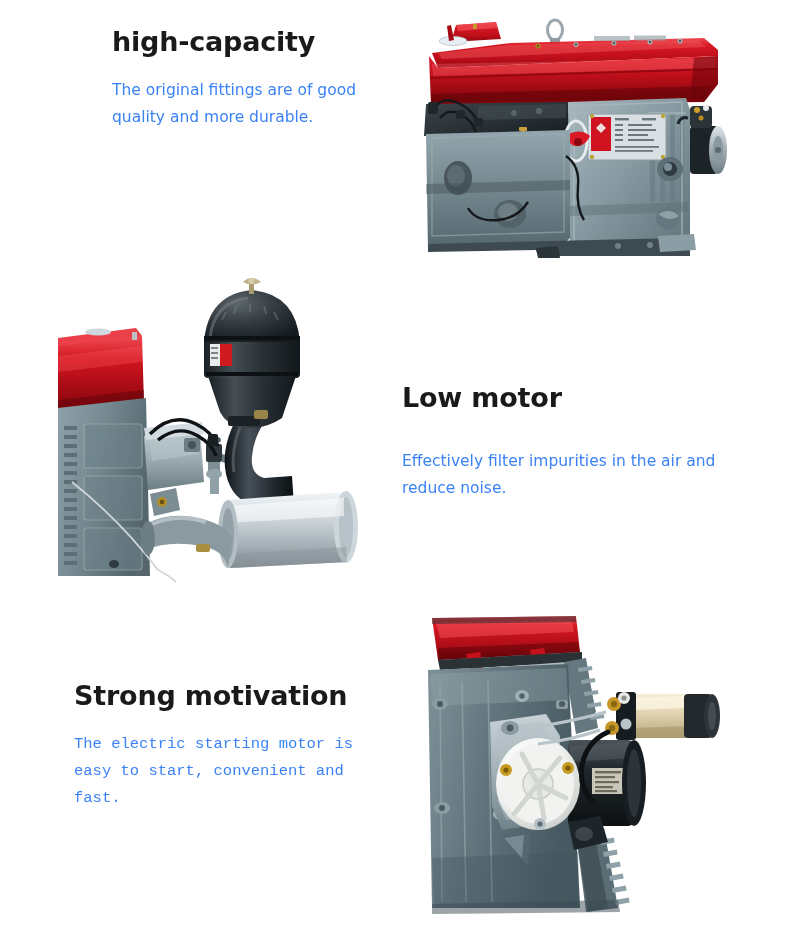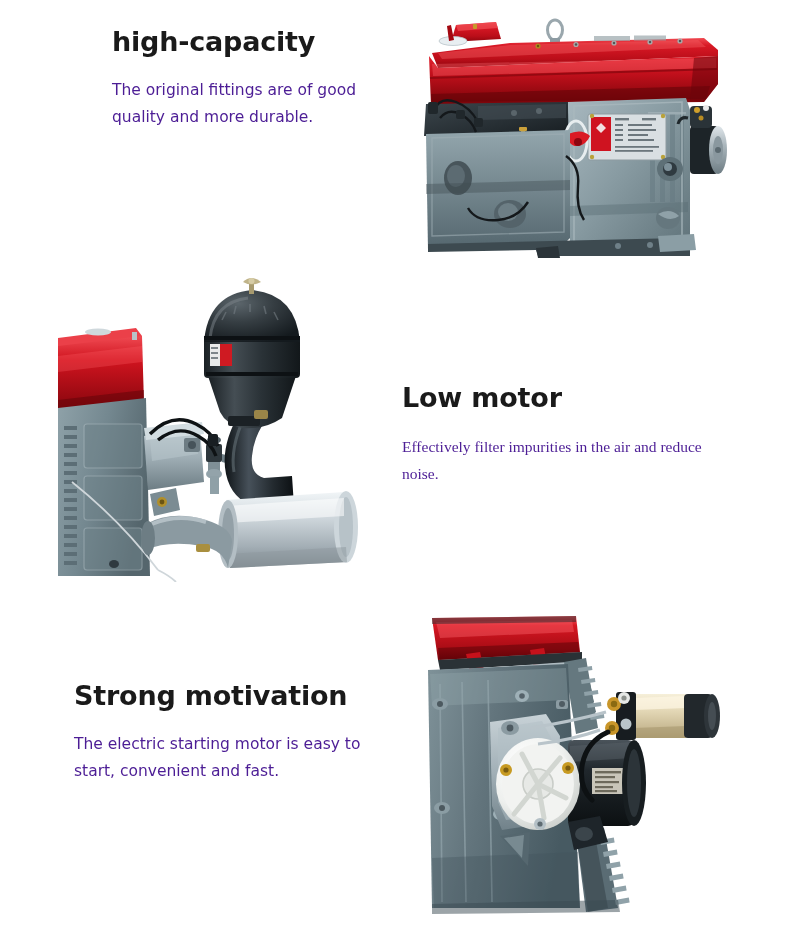--- a/index.html
+++ b/index.html
@@ -17,34 +17,34 @@
 
   
   .feature-text { position: absolute; }
   .feature-title {
     font-weight: bold;
     color: #1a1a1a;
     letter-spacing: -0.2px;
     white-space: nowrap;
   }
   .feature-desc {
-    color: #4c1d95;
+    color: #3b82f6;
     font-weight: 400;
   }
   #block1-text { left: 112px; top: 26px; width: 300px; }
   #block1-text .feature-title { font-size: 27px; line-height: 32px; }
   #block1-text .feature-desc { font-size: 15.5px; line-height: 27px; margin-top: 19px; width: 290px; }
 
   #block2-text { left: 402px; top: 382px; width: 330px; }
   #block2-text .feature-title { font-size: 27px; line-height: 32px; }
-  #block2-text .feature-desc { font-size: 15.5px; line-height: 27px; margin-top: 19px; width: 330px; font-family: Liberation Serif, serif; }
+  #block2-text .feature-desc { font-size: 15.5px; line-height: 27px; margin-top: 34px; width: 330px; }
 
   #block3-text { left: 74px; top: 680px; width: 320px; }
   #block3-text .feature-title { font-size: 27px; line-height: 32px; }
-  #block3-text .feature-desc { font-size: 15.5px; line-height: 27px; margin-top: 19px; width: 310px; }
+  #block3-text .feature-desc { font-size: 15.5px; line-height: 27px; margin-top: 19px; width: 310px; font-family: Liberation Mono, monospace; }
 
   
   .photo { position: absolute; overflow: hidden; background: #fff; }
   #photo-engine   { left: 418px; top: 6px;   width: 320px; height: 252px; }
   #photo-airfilter{ left: 58px;  top: 276px; width: 316px; height: 306px; }
   #photo-starter  { left: 418px; top: 608px; width: 316px; height: 316px; }
   .photo svg { display: block; width: 100%; height: 100%; }
 </style>
 </head>
 <body>

